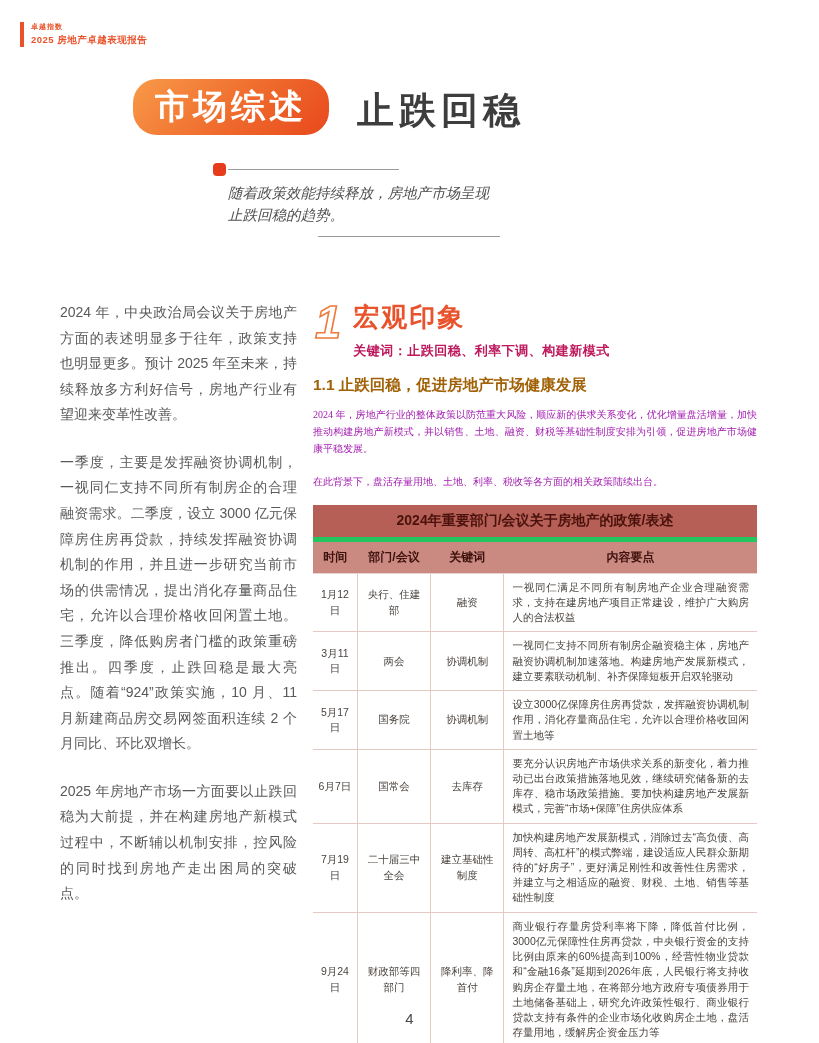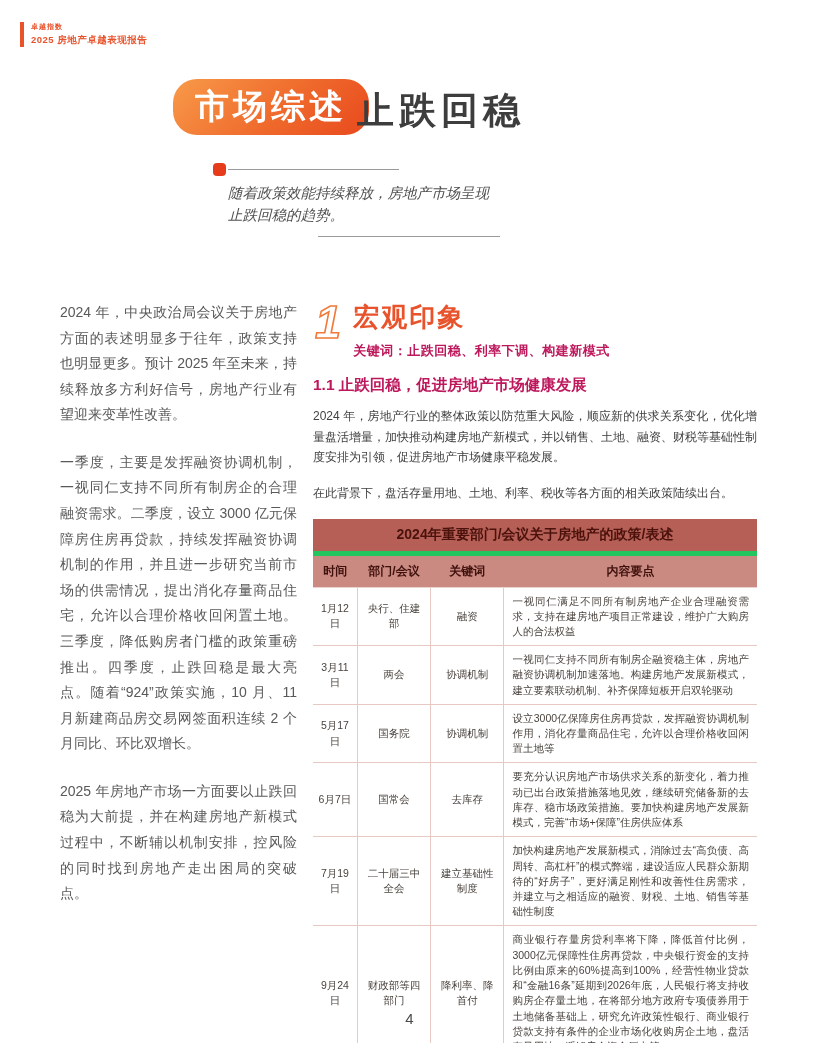--- a/index.html
+++ b/index.html
@@ -10,21 +10,21 @@
   .logo{position:absolute;left:20px;top:22px;display:flex;align-items:stretch;}
   .logo-bar{width:4px;background:#e8532c;margin-right:7px;}
   .logo-text{display:flex;flex-direction:column;justify-content:center;}
   .logo-line1{font-size:7px;font-weight:bold;color:#e8532c;letter-spacing:1px;}
   .logo-line2{font-size:9.5px;font-weight:bold;color:#e8532c;letter-spacing:0.5px;margin-top:2px;}
 
   
   .badge{position:absolute;left:133px;top:79px;width:196px;height:56px;border-radius:24px;
     background:linear-gradient(135deg,#f89a49 0%,#ef6a2c 55%,#e8491d 100%);
     display:flex;align-items:center;justify-content:center;
-    color:#fff;font-size:34px;font-weight:bold;letter-spacing:4px;margin-left:40px;}
+    color:#fff;font-size:34px;font-weight:bold;letter-spacing:4px;}
   .main-title{position:absolute;left:357px;top:86px;font-size:37px;font-weight:bold;color:#3d3d3d;letter-spacing:5px;}
 
   .subtitle-block{position:absolute;left:213px;top:163px;width:300px;}
   .sub-topline{display:flex;align-items:center;}
   .dot{width:13px;height:13px;border-radius:4px;background:#e63c1b;flex:0 0 auto;}
   .hline{height:1px;background:#9a9a9a;flex:0 0 auto;width:171px;margin-left:2px;}
   .subtitle-text{margin:6px 0 0 15px;width:275px;font-style:italic;font-size:14.5px;color:#4f4f4f;line-height:1.55;}
   .sub-underline{width:182px;height:1px;background:#9a9a9a;margin:9px 0 0 105px;}
 
   
@@ -32,22 +32,22 @@
   .col-left{width:237px;flex:0 0 auto;font-size:14px;color:#595959;text-align:justify;line-height:1.83;}
   .col-left p{margin:0;}
   .col-left p + p{margin-top:1.55em;}
   .col-right{flex:1;min-width:0;}
 
   .section-head{display:flex;align-items:flex-start;}
   .sec-num{font-size:47px;line-height:0.95;font-style:italic;font-weight:bold;color:#fff;
     -webkit-text-stroke:1.6px #ef7a3a;margin:0 12px 0 2px;}
   .sec-title{font-size:26px;font-weight:bold;color:#e8532c;letter-spacing:2px;}
   .sec-keywords{font-size:13px;font-weight:bold;color:#be185d;margin-top:7px;letter-spacing:0.5px;}
-  .subsec-title{font-size:15.5px;font-weight:bold;color:#be185d;margin:15px 0 10px;}
-  .body-p{font-size:12px;color:#404040;text-align:justify;line-height:1.72;margin:0 0 15px;}
+  .subsec-title{font-size:15.5px;font-weight:bold;color:#a16207;margin:15px 0 10px;}
+  .body-p{font-size:10px;color:#a21caf;text-align:justify;line-height:1.72;margin:0 0 15px;font-family:Liberation Serif, serif;}
 
   
   table.policy{width:100%;border-collapse:collapse;margin-top:4px;}
   .policy col.c1{width:10%;} .policy col.c2{width:16.5%;} .policy col.c3{width:16.5%;} .policy col.c4{width:57%;}
   .tbl-title{background:#b55f56;color:#4b120c;font-size:14px;font-weight:bold;text-align:center;
     padding:7px 4px;border:none;border-bottom:5px solid #22c55e;}
   .policy thead th.colhead{background:#ca8a82;color:#3f110c;font-size:12px;font-weight:bold;
     text-align:center;padding:7px 3px;border:none;border-bottom:1px solid #e9d3ce;}
   .policy td{font-size:10.5px;color:#4a433e;border:1px solid #e7c9c3;border-top:none;
     padding:6px 5px;vertical-align:middle;line-height:1.45;}

